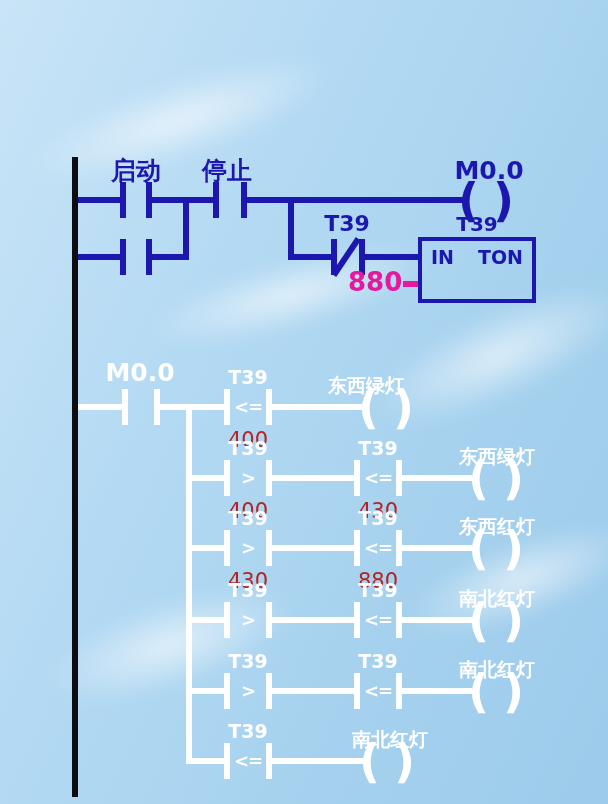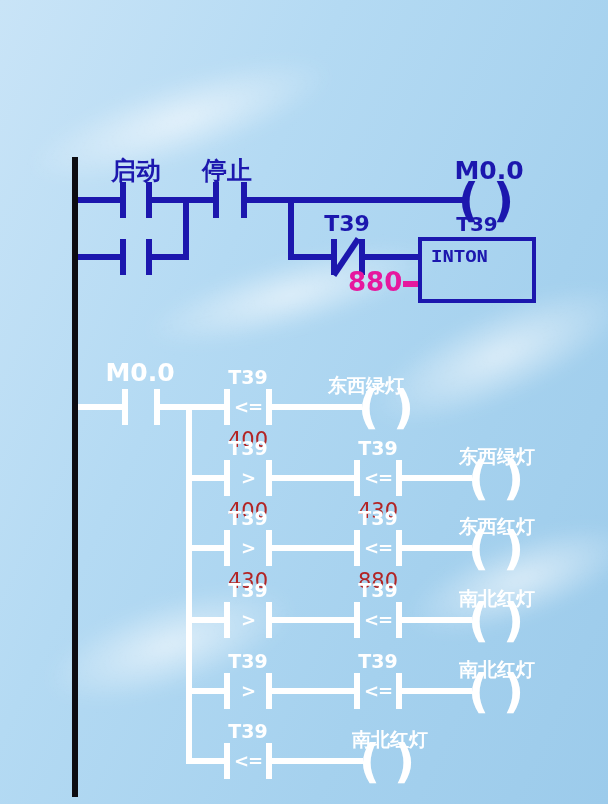--- a/index.html
+++ b/index.html
@@ -28,21 +28,21 @@
   .cmp .br{right:0;top:0;}
   .cmp .op{position:absolute;left:6px;right:6px;top:5px;text-align:center;
     font-size:18px;font-weight:bold;letter-spacing:-1px;line-height:26px;}
   .coil{position:absolute;width:56px;height:44px;display:flex;justify-content:space-between;
     align-items:center;font-size:46px;font-weight:bold;line-height:44px;}
   .coil span{display:block;}
   .slash{position:absolute;left:343px;top:235px;width:6px;height:44px;background:currentColor;transform:rotate(34deg);}
   .tonbox{position:absolute;left:418px;top:237px;width:118px;height:66px;border:4px solid currentColor;
     box-sizing:border-box;display:flex;flex-direction:column;justify-content:space-between;
     padding:5px 9px;font-size:19px;font-weight:bold;}
-  .tonrow{display:flex;justify-content:flex-start;font-family:Liberation Mono, monospace;}
+  .tonrow{display:flex;justify-content:space-between;}
   .preset{position:absolute;left:348px;top:267px;width:54px;text-align:right;
     font-size:26px;font-weight:bold;color:#e6189e;white-space:nowrap;}
   .pdash{position:absolute;left:403px;top:281px;width:15px;height:6px;background:#e6189e;}
 </style>
 </head>
 <body>
 
 <div id="canvas">
 
   <div class="cloud" style="left:20px;top:80px;width:320px;height:80px;transform:rotate(-18deg);"></div>

